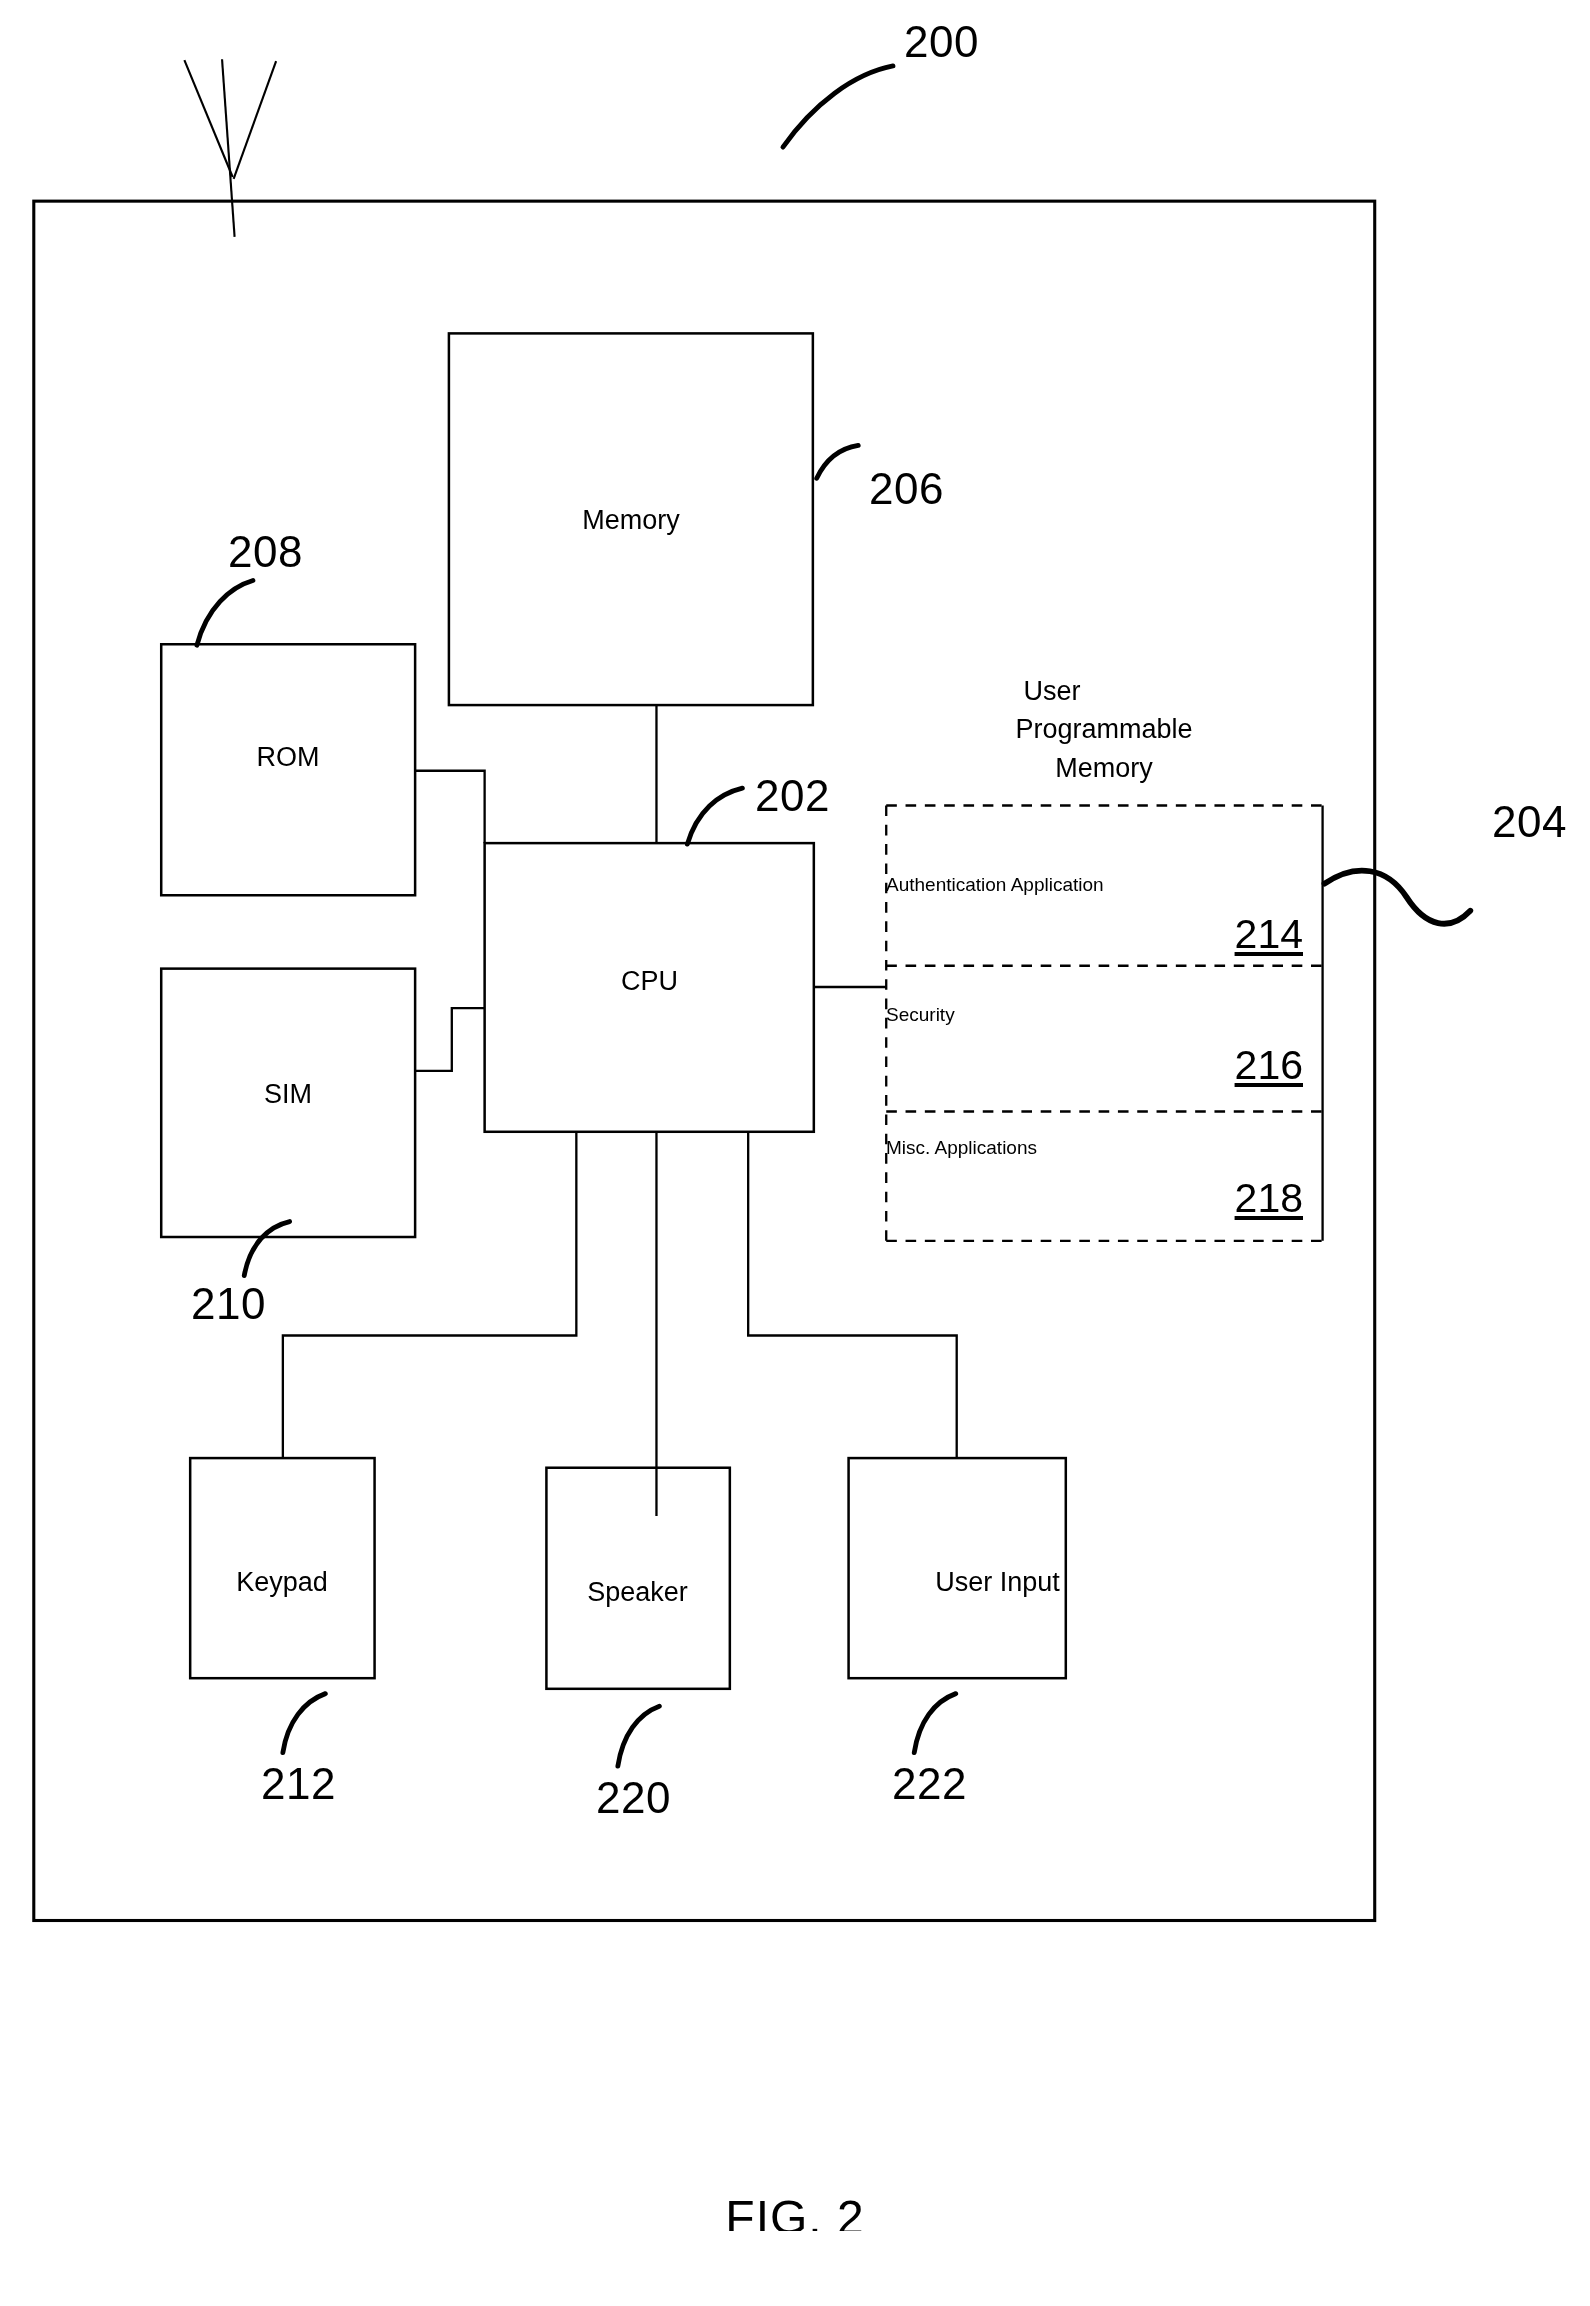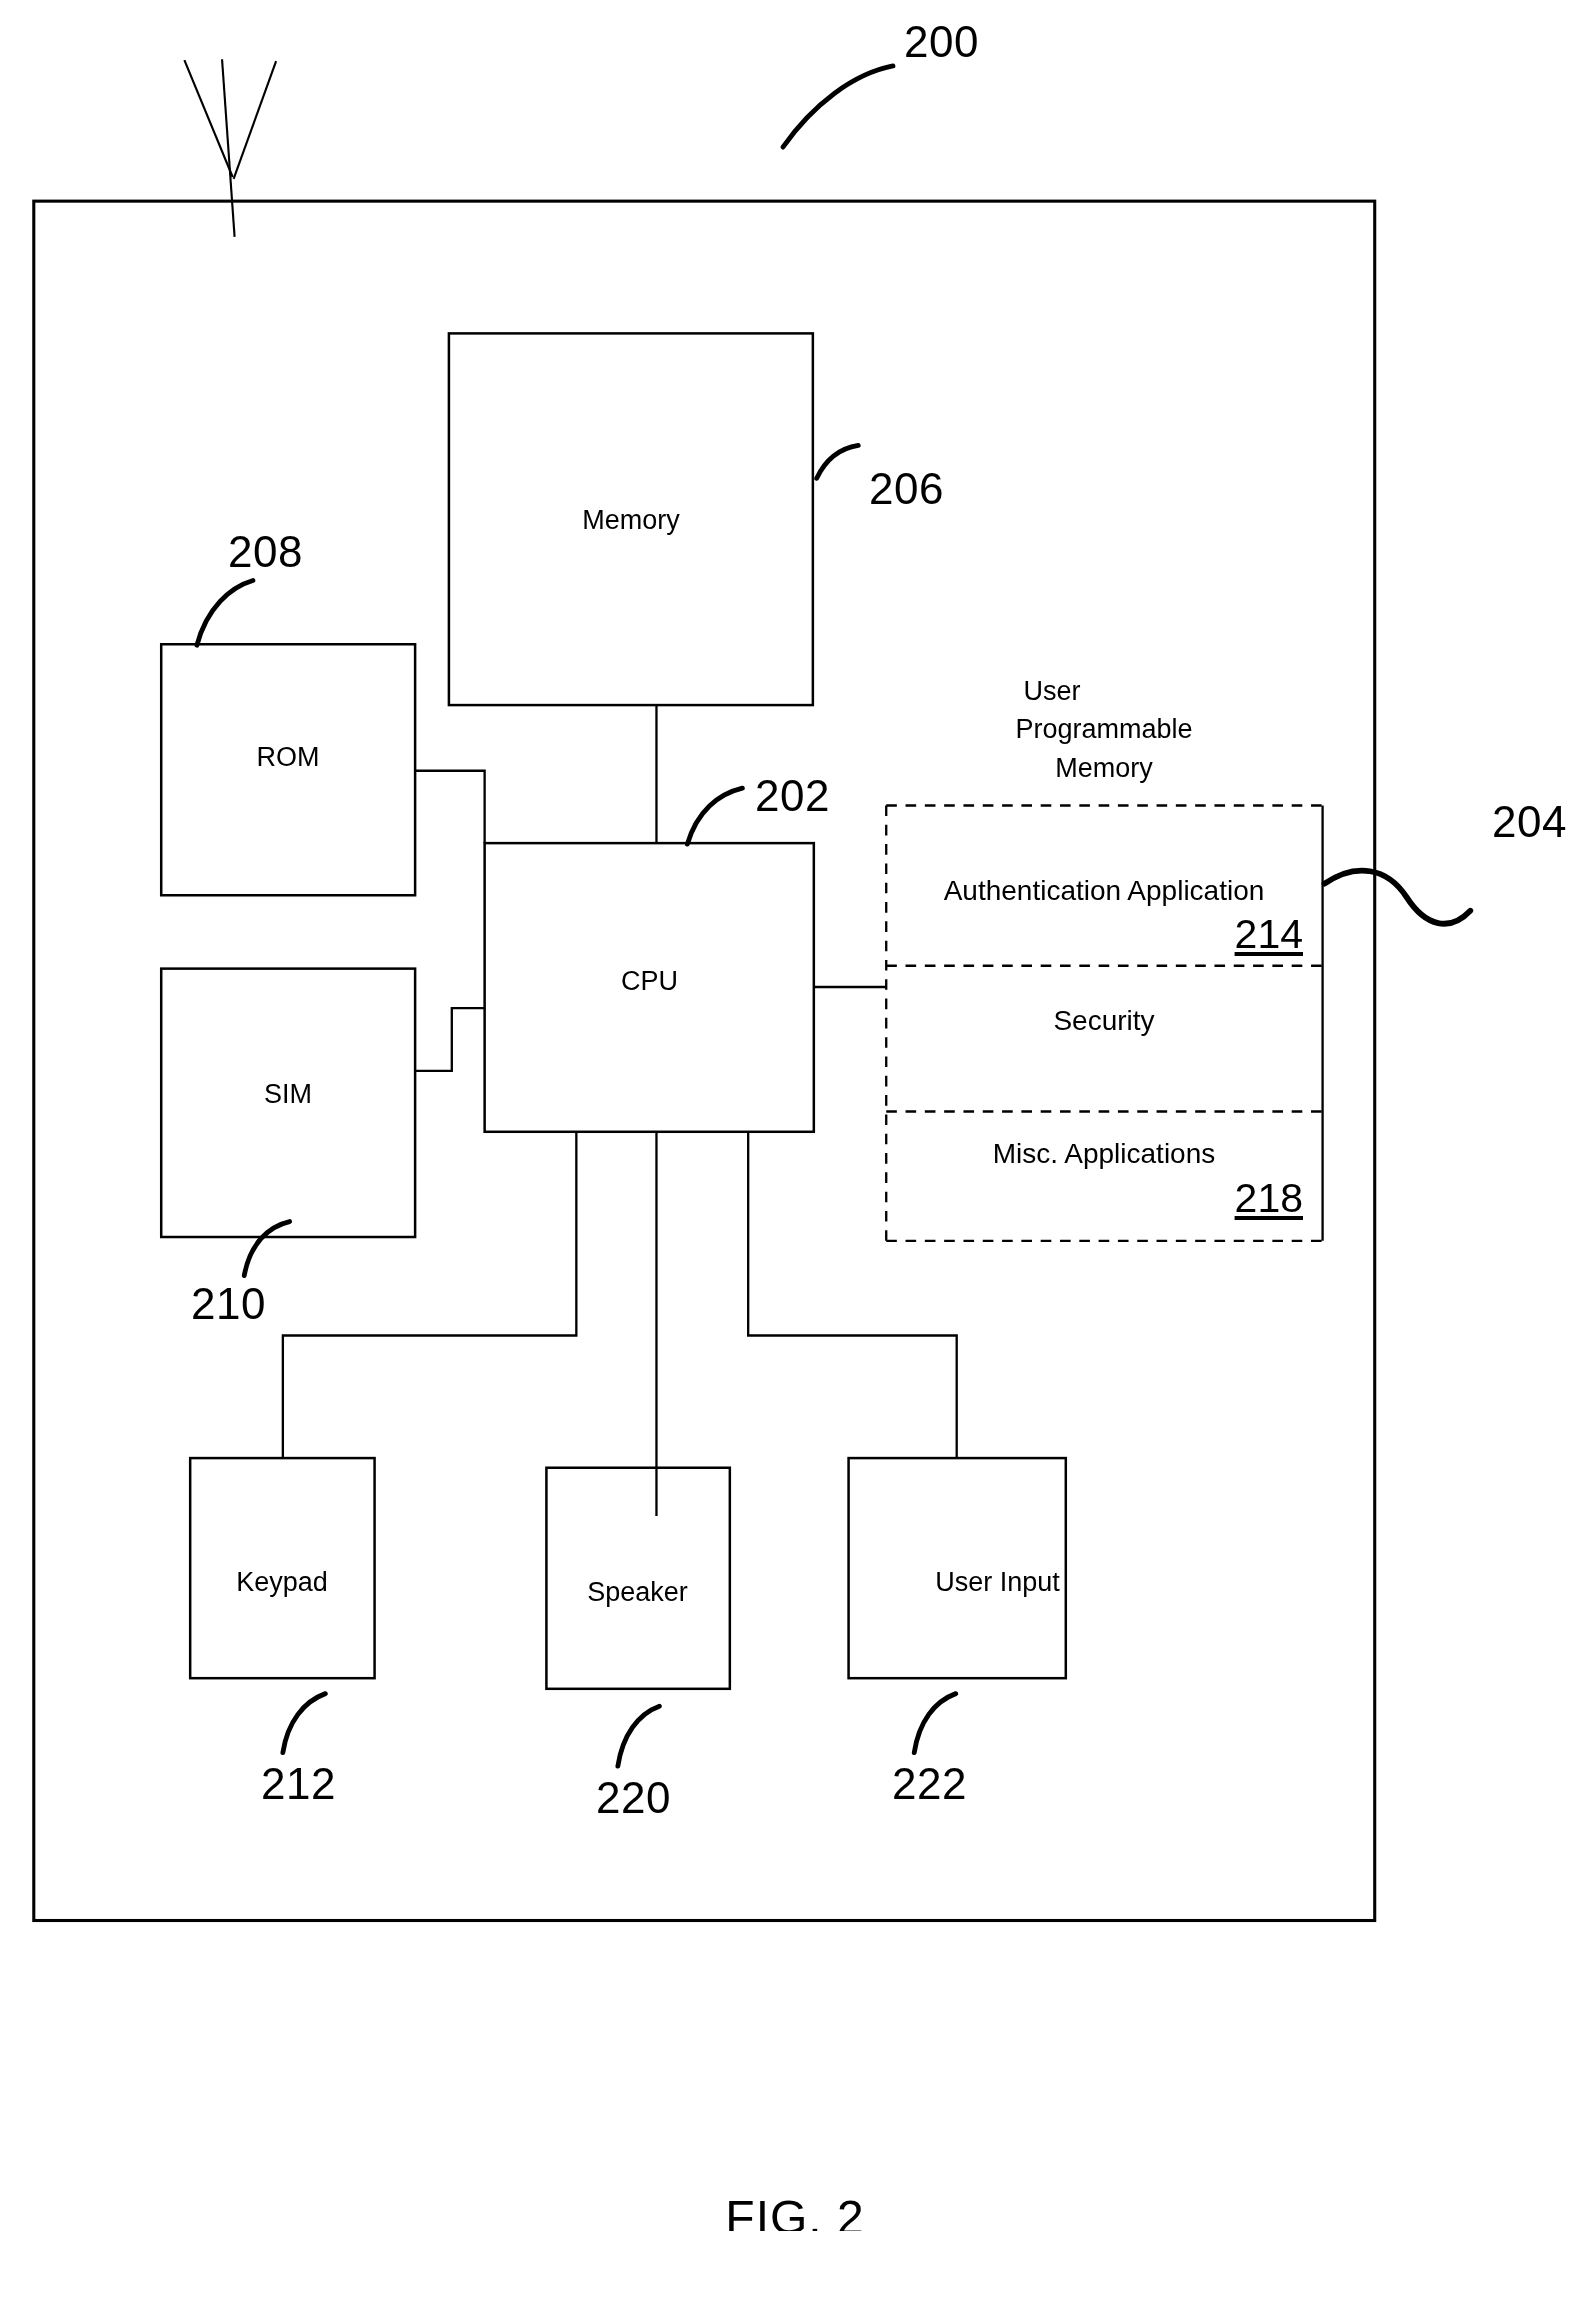--- a/index.html
+++ b/index.html
@@ -39,22 +39,21 @@
   .ref-num {
     font-size: 44px;
     letter-spacing: 0.5px;
   }
   
   .mem-title {
     font-size: 27px;
     text-align: center;
   }
   .mem-sec-label {
-    font-size: 28px;
-    text-align: center;
+    font-size: 19px;
   }
   .mem-ref {
     font-size: 41px;
     text-decoration: underline;
     text-underline-offset: 3.9px;
   }
   .fig-caption {
     font-size: 48px;
     letter-spacing: 1px;
   }
@@ -145,20 +144,21 @@
 
   <div class="lbl mem-title" style="left:834px; top:676px; width:436px;">User</div>
   <div class="lbl mem-title" style="left:886px; top:714px; width:436px;">Programmable</div>
   <div class="lbl mem-title" style="left:886px; top:753px; width:436px;">Memory</div>
   <div class="lbl ref-num" style="left:1492px; top:796px;">204</div>
 
   <div class="lbl mem-sec-label" style="left:886px; top:874px; width:436px;">Authentication Application</div>
   <div class="lbl mem-ref" style="left:886px; top:910px; width:417px; text-align:right;">214</div>
 
   <div class="lbl mem-sec-label" style="left:886px; top:1004px; width:436px;">Security</div>
+  <div class="lbl mem-ref" style="left:886px; top:1041px; width:417px; text-align:right;">216</div>
 
   <div class="lbl mem-sec-label" style="left:886px; top:1137px; width:436px;">Misc. Applications</div>
   <div class="lbl mem-ref" style="left:886px; top:1174px; width:417px; text-align:right;">218</div>
 
   <div class="lbl block-label" style="left:190px; top:1567px; width:184px;">Keypad</div>
   <div class="lbl ref-num" style="left:261px; top:1758px;">212</div>
 
   <div class="lbl block-label" style="left:546px; top:1577px; width:183px;">Speaker</div>
   <div class="lbl ref-num" style="left:596px; top:1772px;">220</div>
 

